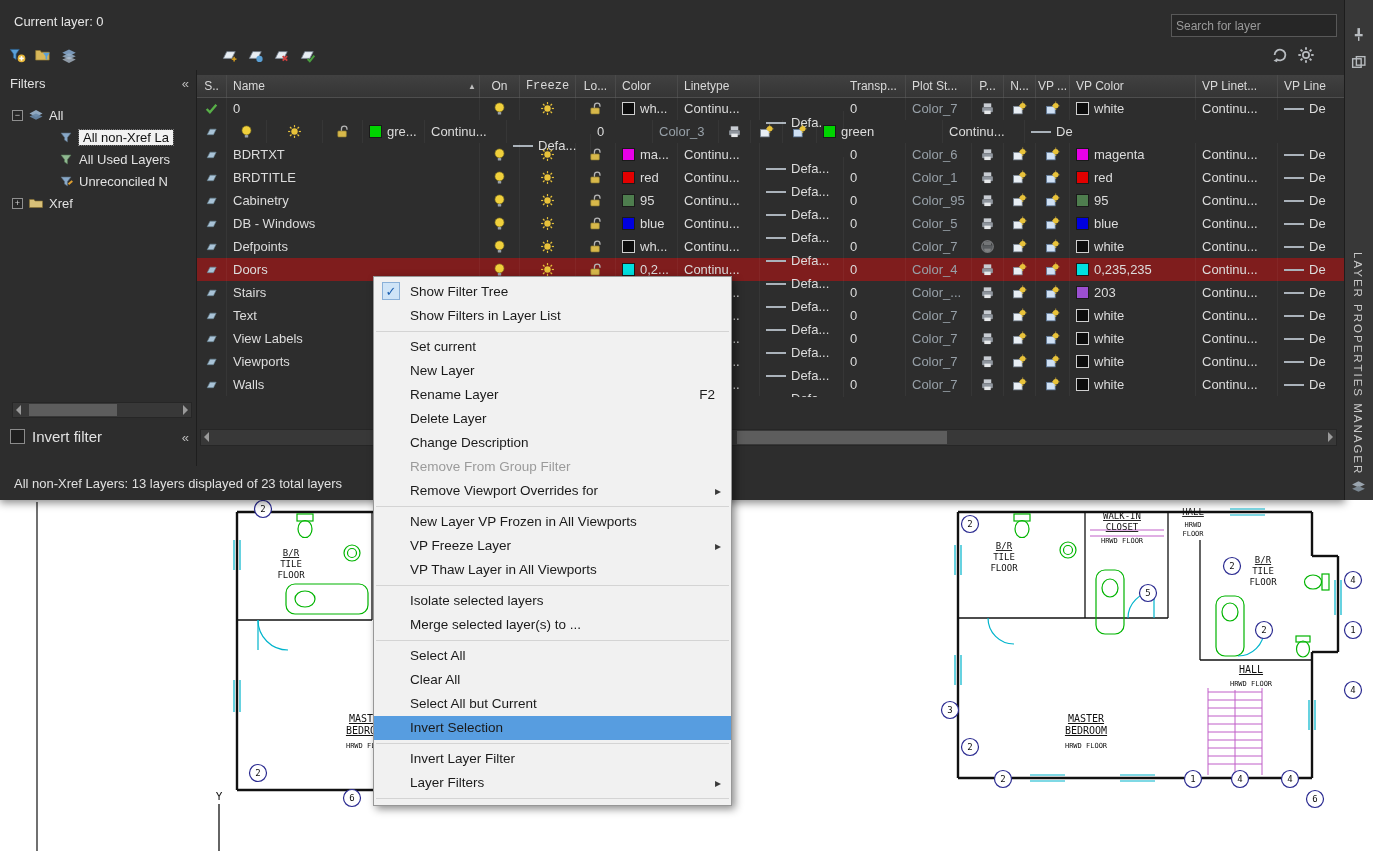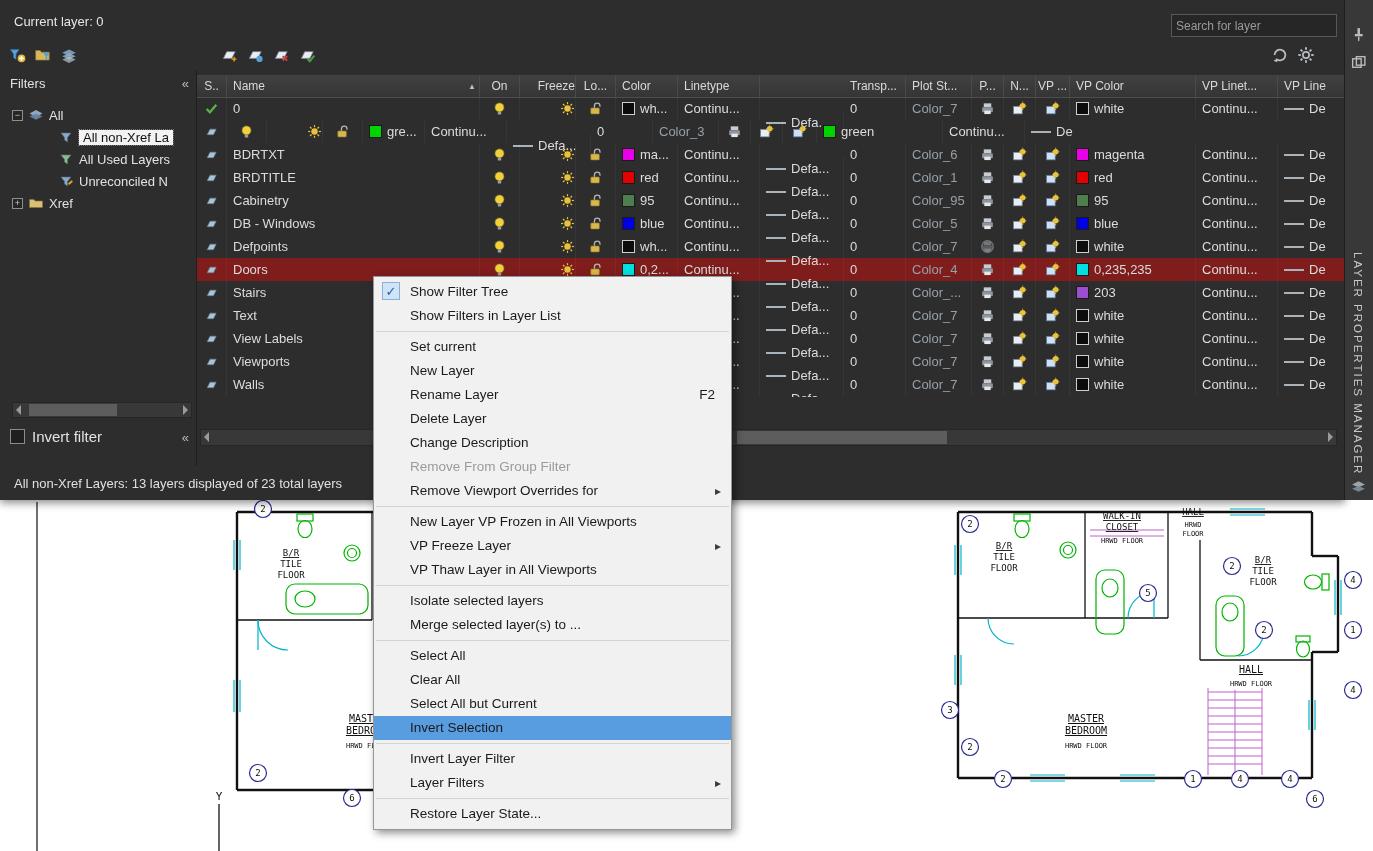--- a/index.html
+++ b/index.html
@@ -50,21 +50,21 @@
   .thead{position:absolute;left:197px;top:75px;right:0;height:22px;display:flex;background:linear-gradient(#414141,#353535);border-bottom:1px solid #4e4e4e;font-size:12px;color:#d9d9d9;overflow:hidden;}
   .th{display:flex;align-items:center;padding-left:6px;border-right:1px solid #4a4a4a;box-sizing:border-box;white-space:nowrap;overflow:hidden;flex:none;}
   .th .sort{margin-left:auto;margin-right:3px;font-size:8px;color:#bdbdbd;}
   .tbody{position:absolute;left:197px;top:97px;right:0;height:300px;overflow:hidden;}
   .trow{display:flex;height:23px;align-items:center;font-size:13px;color:#dcdcdc;}
   .trow.selected{background:#7f1d1d;}
   .cell{flex:none;box-sizing:border-box;padding-left:6px;white-space:nowrap;overflow:hidden;display:flex;align-items:center;height:100%;border-right:1px solid rgba(255,255,255,.045);}
   .c-status{width:30px;justify-content:center;padding-left:0;}
   .c-name{width:253px;}
   .c-on{width:40px;justify-content:center;padding-left:0;}
-  .c-freeze{width:56px;justify-content:flex-end;padding-left:0;}
+  .c-freeze{width:56px;justify-content:center;padding-left:0;font-family:Liberation Mono, monospace;}
   .c-lock{width:40px;justify-content:center;padding-left:0;}
   .c-color{width:62px;}
   .c-linetype{width:82px;}
   .c-lineweight{width:84px;margin-top:28px;}
   .c-transp{width:62px;}
   .c-plotstyle{width:66px;}
   .c-plot{width:32px;justify-content:center;padding-left:0;}
   .c-newvp{width:32px;justify-content:center;padding-left:0;}
   .c-vpfreeze{width:34px;justify-content:center;padding-left:0;}
   .c-vpcolor{width:126px;}
@@ -1847,14 +1847,13 @@
     <div class="menu-item"><span>Merge selected layer(s) to ...</span></div>
     <div class="msep"></div>
     <div class="menu-item"><span>Select All</span></div>
     <div class="menu-item"><span>Clear All</span></div>
     <div class="menu-item"><span>Select All but Current</span></div>
     <div class="menu-item highlight"><span>Invert Selection</span></div>
     <div class="msep"></div>
     <div class="menu-item"><span>Invert Layer Filter</span></div>
     <div class="menu-item"><span>Layer Filters</span><span class="subarrow">▸</span></div>
     <div class="msep"></div>
-    <div class="menu-item"><span>Restore Layer State...</span></div>
   </div>
 
 </body></html>

